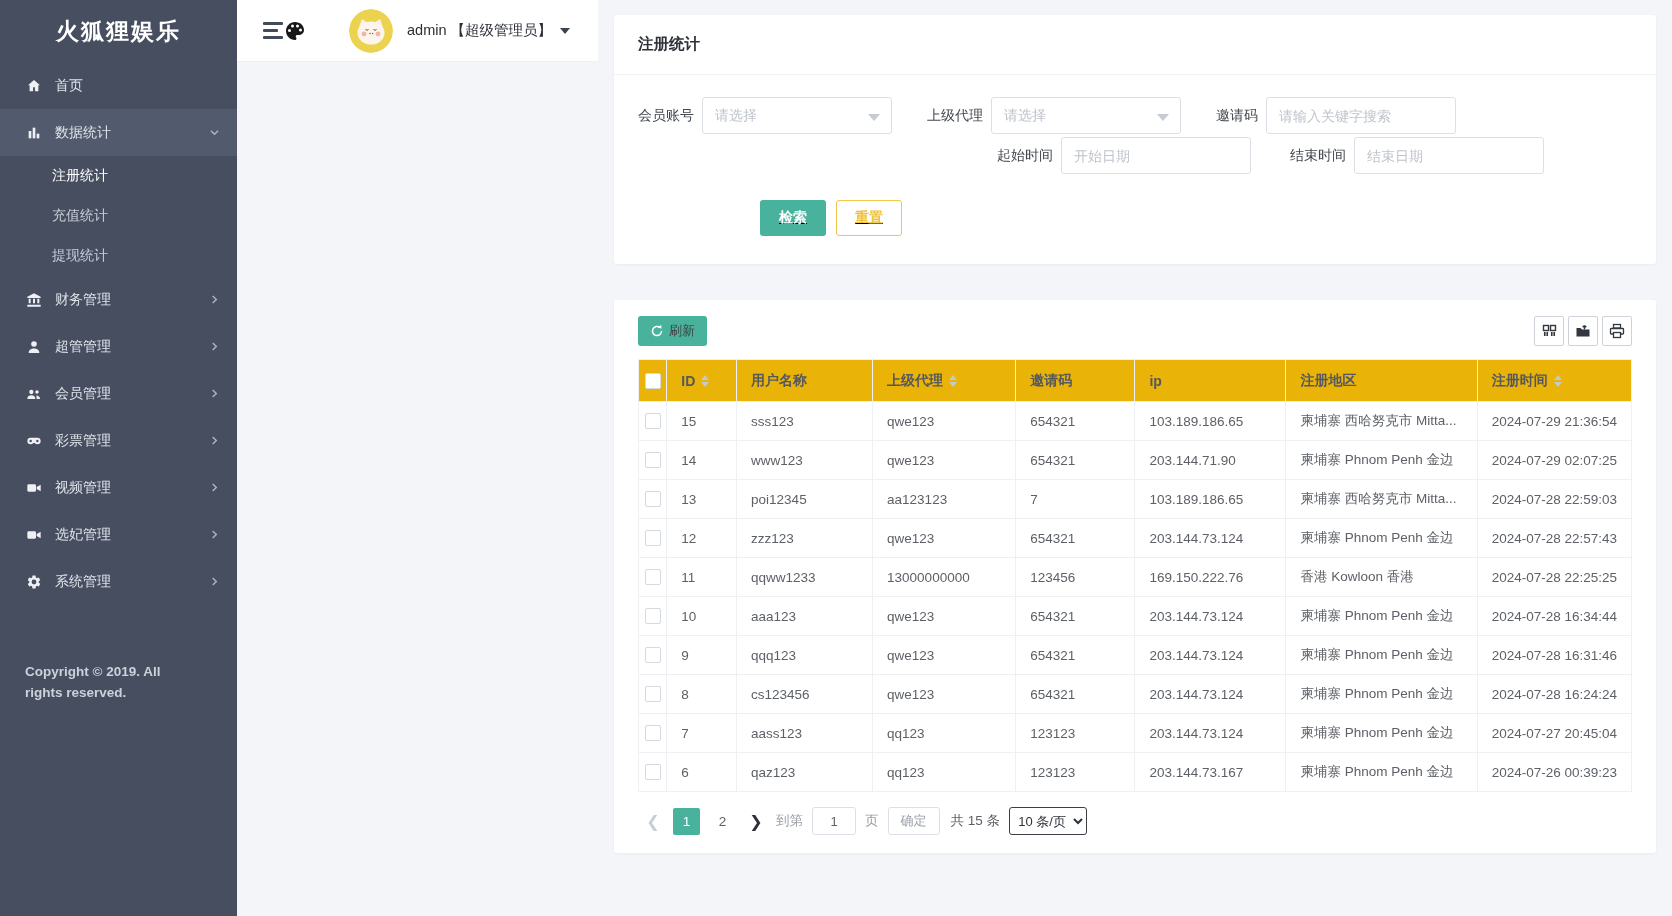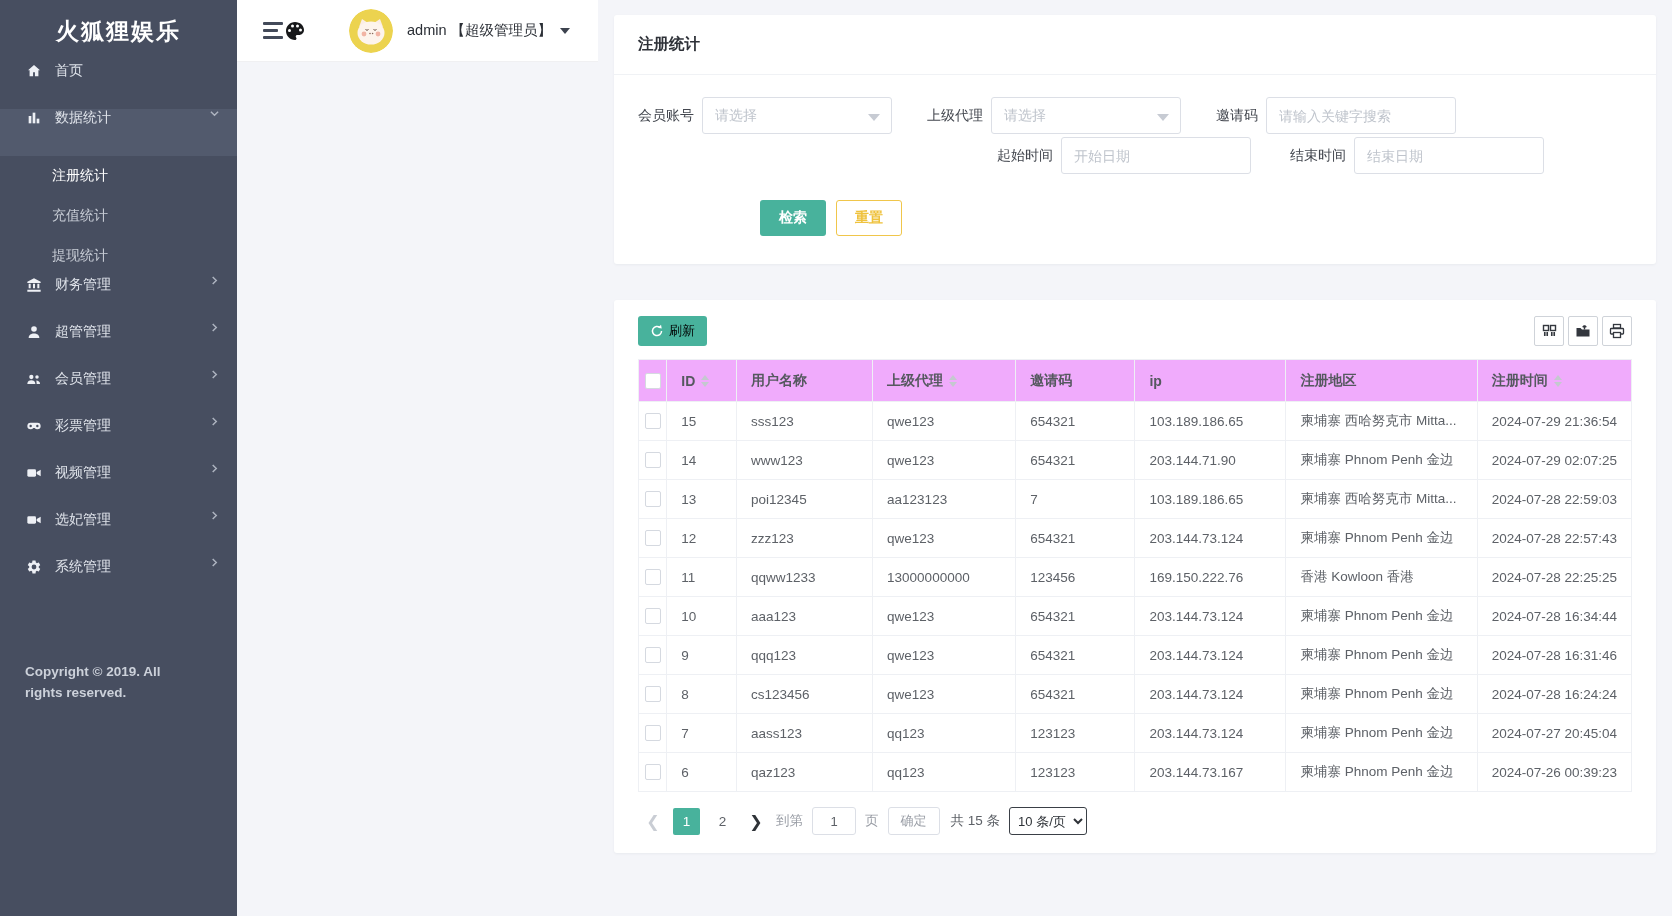--- a/index.html
+++ b/index.html
@@ -6,21 +6,21 @@
   html,body { width:1672px; height:916px; overflow:hidden;
     font-family:"Liberation Sans","DejaVu Sans",sans-serif; }
   .app { display:flex; width:1672px; height:916px; background:#f4f5f9; }
 
   
   .sidebar { width:237px; height:916px; background:#474e60; flex:0 0 237px;
     display:flex; flex-direction:column; color:#e3e6ec; }
   .logo { height:62px; display:flex; align-items:center; justify-content:center;
     color:#fff; font-size:23px; font-weight:bold; letter-spacing:2px; }
   .nav { flex:0 0 auto; }
-  .side-item { height:47px; display:flex; padding:0 18px 0 25px;
+  .side-item { height:47px; display:flex; align-items:center; padding:0 18px 0 25px;
     font-size:14px; color:#dfe3ea; cursor:pointer; position:relative; }
   .side-item.active-parent { background:#525a6d; }
   .side-item .s-icon { width:18px; height:18px; margin-right:12px; display:inline-flex;
     align-items:center; justify-content:center; color:#eef0f5; }
   .side-item .s-icon svg { width:16px; height:16px; fill:currentColor; }
   .side-item .chev { margin-left:auto; color:#aeb4c0; display:inline-flex; }
   .sub-item { height:40px; display:flex; align-items:center; padding-left:52px;
     font-size:14px; color:#c8cdd6; cursor:pointer; }
   .sub-item.active { color:#ffffff; }
   .copyright { margin-top:56px; padding:0 20px 0 25px; font-size:13.5px; font-weight:bold;
@@ -59,45 +59,45 @@
   .f-select { width:190px; height:37px; border:1px solid #dcdfe6; border-radius:3px;
     background:#fff; display:flex; align-items:center; padding:0 26px 0 12px;
     font-size:14px; color:#bfc4cc; position:relative; cursor:pointer; }
   .f-select .sel-caret { position:absolute; right:11px; top:16px; width:0; height:0;
     border-left:6px solid transparent; border-right:6px solid transparent;
     border-top:7px solid #c7cbd3; }
   .f-input { width:190px; height:37px; border:1px solid #dcdfe6; border-radius:3px;
     padding:0 12px; font-size:14px; color:#4a4e57; outline:none;
     font-family:"Liberation Sans","DejaVu Sans",sans-serif; }
   .f-input::placeholder { color:#bfc4cc; }
-  .f-actions { margin-top:26px; padding-left:122px; display:flex; align-items:center; }
+  .f-actions { margin-top:26px; padding-left:122px; display:flex; align-items:center;text-decoration:underline; }
   .btn-search { width:66px; height:36px; background:#48b29c; color:#fff; border:none;
     border-radius:3px; font-size:14px; font-weight:bold; cursor:pointer;
     font-family:inherit; }
   .btn-reset { width:66px; height:36px; background:#fff; color:#efc23d;
     border:1px solid #f0c64b; border-radius:3px; font-size:14px; font-weight:bold;
     cursor:pointer; margin-left:10px; font-family:inherit; }
 
   
   .table-card { padding:16px 24px 18px; }
   .toolbar { display:flex; align-items:center; margin-bottom:13px; }
-  .btn-refresh { height:30px; padding:0 12px; background:#48b29c; color:#000000; border:none;
+  .btn-refresh { height:30px; padding:0 12px; background:#48b29c; color:#404040; border:none;
     border-radius:3px; font-size:13px; cursor:pointer; display:inline-flex;
     align-items:center; gap:5px; font-family:inherit; }
   .tool-icons { margin-left:auto; display:flex; gap:4px; }
   .tool-btn { width:30px; height:30px; border:1px solid #cfd3d9; border-radius:2px;
     background:#fff; display:inline-flex; align-items:center; justify-content:center;
     cursor:pointer; color:#33373e; }
   .tool-btn svg { width:16px; height:16px; }
 
   table.grid { width:100%; border-collapse:collapse; border:1px solid #e9ecf1; }
   table.grid th, table.grid td { border:1px solid #eef0f4; font-weight:normal;
     text-align:left; padding:0 14px; white-space:nowrap; overflow:hidden; }
   table.grid th { height:42px; font-size:14px; color:#55585f; font-weight:bold;
-    background:#f0abfc; }
+    background:#eab308; }
   table.grid td { height:39px; font-size:13.5px; color:#5d6167; }
   .cbx-cell { text-align:center !important; padding:0 !important; }
   .cbx { width:16px; height:16px; border:1px solid #d5d9e0; border-radius:2px;
     background:#fff; display:inline-block; vertical-align:middle; cursor:pointer; }
   .sort { display:inline-flex; flex-direction:column; gap:2px; margin-left:6px;
     vertical-align:1px; cursor:pointer; }
   .sort i { width:0; height:0; border-left:4px solid transparent;
     border-right:4px solid transparent; display:block; }
   .sort .up { border-bottom:5px solid #c4c8cf; }
   .sort .dn { border-top:5px solid #c4c8cf; }
@@ -112,21 +112,21 @@
   .pg-num { min-width:27px; height:27px; display:inline-flex; align-items:center;
     justify-content:center; border-radius:2px; cursor:pointer; color:#5d6167; }
   .pg-num.active { background:#48b29c; color:#fff; }
   .goto-label { color:#9a9ea6; }
   .goto-input { width:44px; height:28px; border:1px solid #dcdfe6; border-radius:3px;
     text-align:center; font-size:13px; color:#5d6167; outline:none; font-family:inherit; }
   .btn-confirm { height:28px; padding:0 12px; background:#fff; border:1px solid #dcdfe6;
     border-radius:3px; color:#9a9ea6; font-size:13px; cursor:pointer; font-family:inherit; }
   .total-label { margin-left:2px; }
   .page-size { height:28px; border:1px solid #3a3f46; border-radius:3px; font-size:13px;
-    color:#2f3338; padding:0 4px; background:#fff; font-family:inherit; cursor:pointer; }
+    color:#2f3338; padding:0 4px; background:#fff; font-family:inherit; cursor:pointer;text-align:center; }
 </style>
 </head>
 <body>
 
 <div class="app">
 
   <aside class="sidebar">
     <div class="logo">火狐狸娱乐</div>
     <nav class="nav" id="side-nav">
         <div class="side-item">

